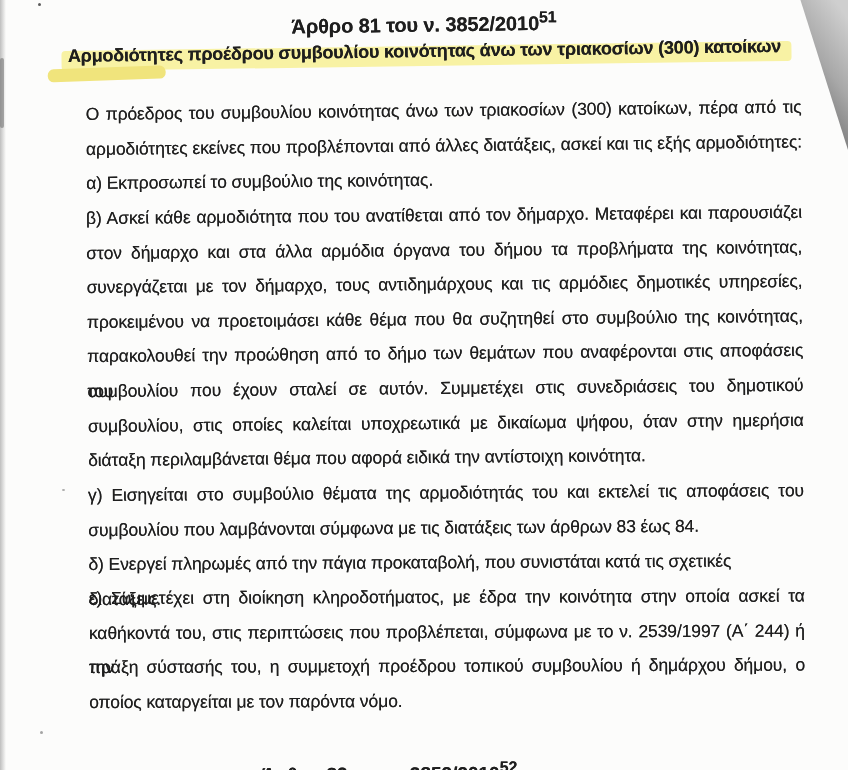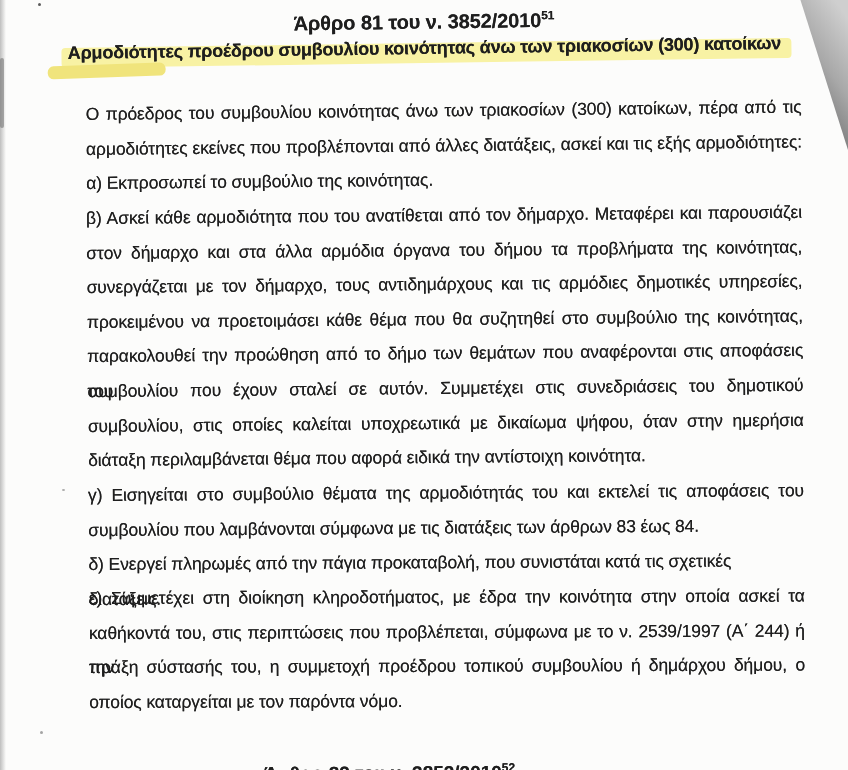--- a/index.html
+++ b/index.html
@@ -9,21 +9,21 @@
     font-family:"Liberation Sans", sans-serif;
     color:#1e1e1e;
   }
   .doc{position:absolute;inset:0;transform:rotate(-0.35deg);transform-origin:50% 0;}
 
   
   .header{position:absolute;left:0;top:10px;width:100%;text-align:center;
           transform:rotate(-0.45deg);}
   .title{font-size:20px;font-weight:700;letter-spacing:-0.1px;
          text-shadow:0 0 .5px rgba(25,25,25,.85);}
-  .title sup, .subtitle sup, .next-title sup{font-size:12px;font-weight:700;}
+  .title sup, .subtitle sup, .next-title sup{font-size:16px;font-weight:700;}
   .subtitle{margin-top:4px;font-size:18px;font-weight:700;letter-spacing:-0.2px;
             text-shadow:0 0 .5px rgba(25,25,25,.85);}
   .subtitle .hl-anchor{position:relative;display:inline-block;padding:0 2px;}
   .hl-main{position:absolute;left:-4px;right:-8px;top:5px;bottom:-4px;
            background:#f8f2a4;border-radius:4px;z-index:-1;}
   .hl-swash{position:absolute;left:-18px;bottom:-14px;width:118px;height:13px;
             background:#f0e47c;border-radius:6px;transform:rotate(-1.2deg);z-index:-1;}
   .hl-anchor{z-index:0;}
 
   

